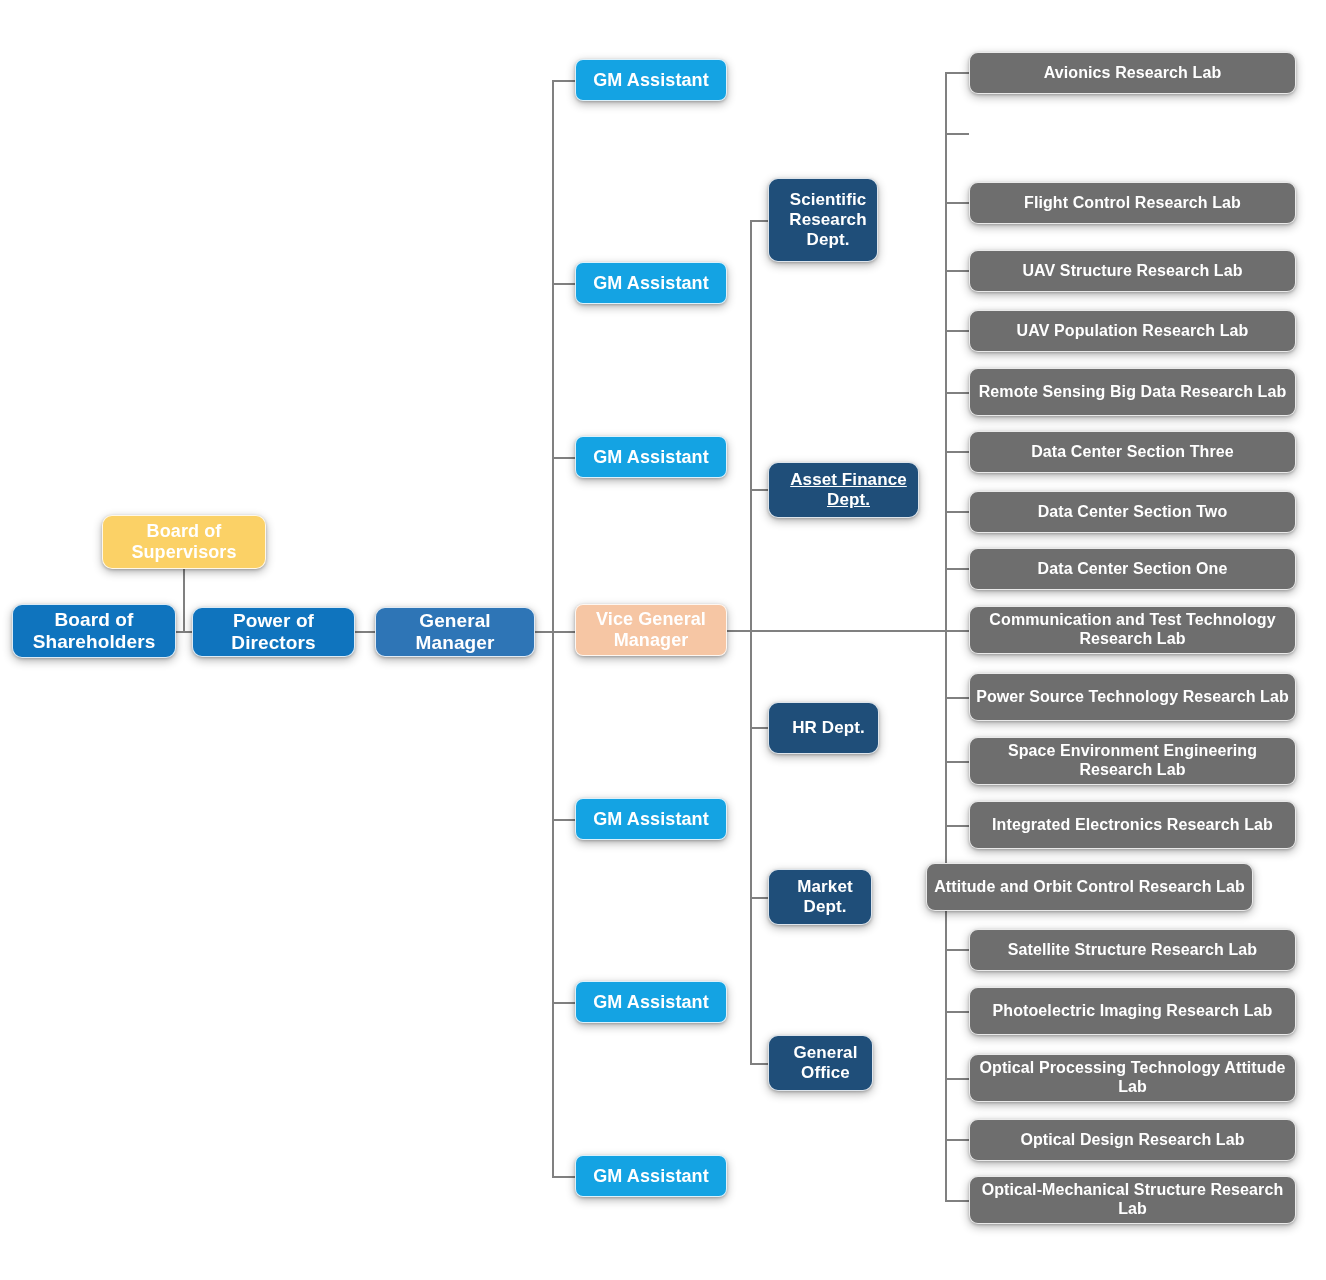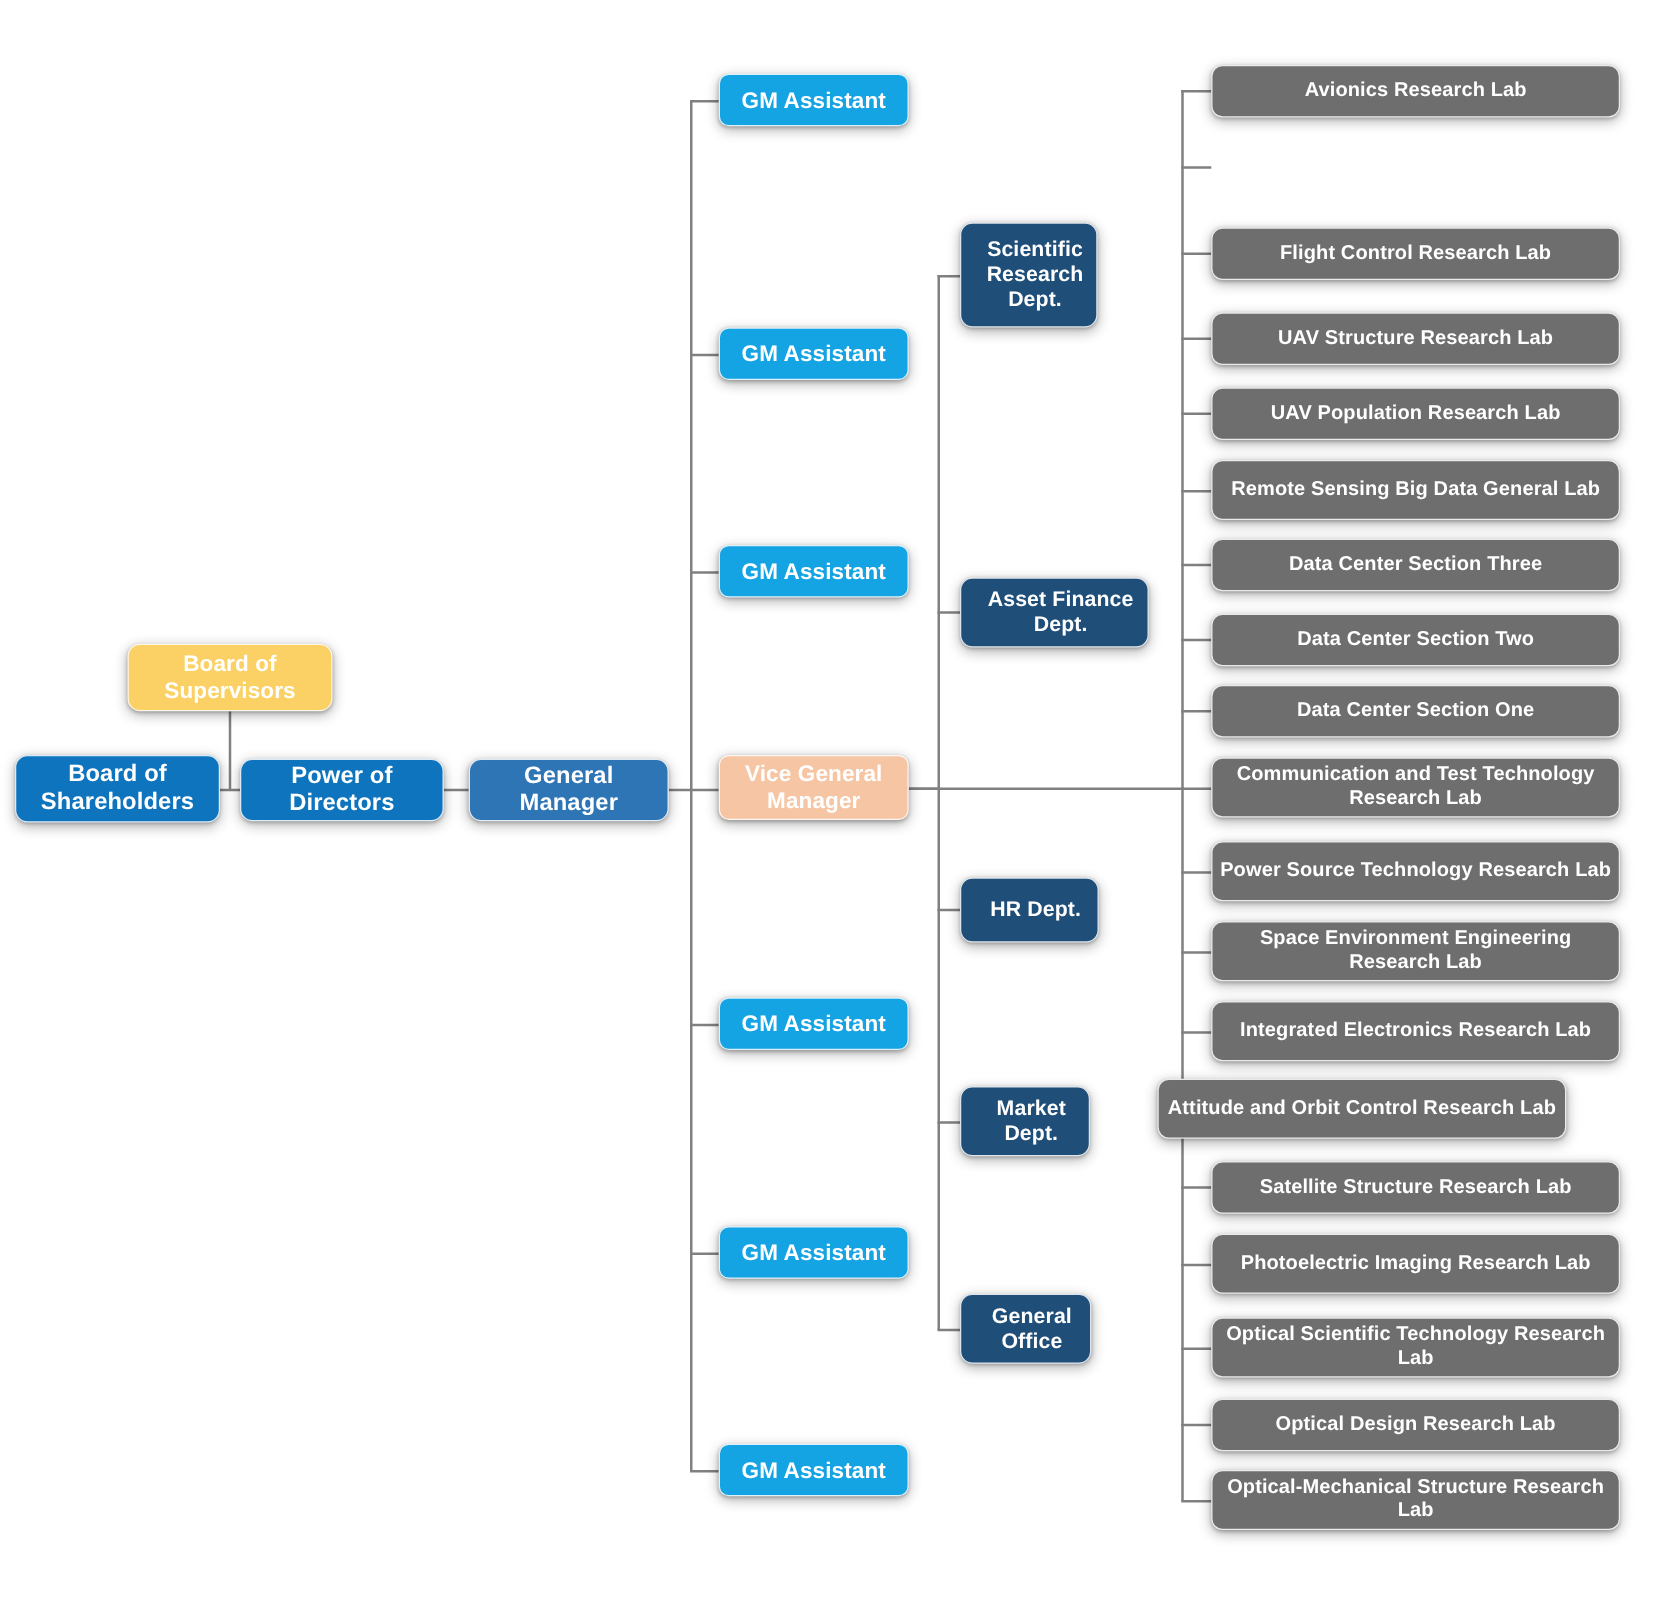--- a/index.html
+++ b/index.html
@@ -145,21 +145,21 @@
   <div class="node node-assistant" style="left:575px; top:981px; width:152px; height:42px;">
     <span>GM Assistant</span>
   </div>
   <div class="node node-assistant" style="left:575px; top:1155px; width:152px; height:42px;">
     <span>GM Assistant</span>
   </div>
 
   <div class="node node-dept" style="left:768px; top:178px; width:110px; height:84px;">
     <span>Scientific Research Dept.</span>
   </div>
-  <div class="node node-dept" style="left:768px; top:462px; width:151px; height:56px;">
+  <div class="node node-dept" style="left:768px; top:462px; width:151px; height:56px;text-decoration:underline;">
     <span>Asset Finance Dept.</span>
   </div>
   <div class="node node-dept" style="left:768px; top:702px; width:111px; height:52px;">
     <span>HR Dept.</span>
   </div>
   <div class="node node-dept" style="left:768px; top:869px; width:104px; height:56px;">
     <span>Market Dept.</span>
   </div>
   <div class="node node-dept" style="left:768px; top:1035px; width:105px; height:56px;">
     <span>General Office</span>
@@ -182,21 +182,21 @@
     <span>UAV Structure Research Lab</span>
   </div>
 
   <div class="line line-h" style="left:945px; top:330px; width:24px;"></div>
   <div class="node node-lab" style="left:969px; top:310px; width:327px; height:42px;justify-content:center;">
     <span>UAV Population Research Lab</span>
   </div>
 
   <div class="line line-h" style="left:945px; top:392px; width:24px;"></div>
   <div class="node node-lab" style="left:969px; top:368px; width:327px; height:48px;">
-    <span>Remote Sensing Big Data General Lab</span>
+    <span>Remote Sensing Big Data Research Lab</span>
   </div>
 
   <div class="line line-h" style="left:945px; top:451px; width:24px;"></div>
   <div class="node node-lab" style="left:969px; top:431px; width:327px; height:42px;">
     <span>Data Center Section Three</span>
   </div>
 
   <div class="line line-h" style="left:945px; top:511px; width:24px;"></div>
   <div class="node node-lab" style="left:969px; top:491px; width:327px; height:42px;">
     <span>Data Center Section Two</span>
@@ -237,21 +237,21 @@
     <span>Satellite Structure Research Lab</span>
   </div>
 
   <div class="line line-h" style="left:945px; top:1011px; width:24px;"></div>
   <div class="node node-lab" style="left:969px; top:987px; width:327px; height:48px;">
     <span>Photoelectric Imaging Research Lab</span>
   </div>
 
   <div class="line line-h" style="left:945px; top:1078px; width:24px;"></div>
   <div class="node node-lab" style="left:969px; top:1054px; width:327px; height:48px;">
-    <span>Optical Scientific Technology Research Lab</span>
+    <span>Optical Processing Technology Attitude Lab</span>
   </div>
 
   <div class="line line-h" style="left:945px; top:1139px; width:24px;"></div>
   <div class="node node-lab" style="left:969px; top:1119px; width:327px; height:42px;">
     <span>Optical Design Research Lab</span>
   </div>
 
   <div class="line line-h" style="left:945px; top:1200px; width:24px;"></div>
   <div class="node node-lab" style="left:969px; top:1176px; width:327px; height:48px;">
     <span>Optical-Mechanical Structure Research Lab</span>

